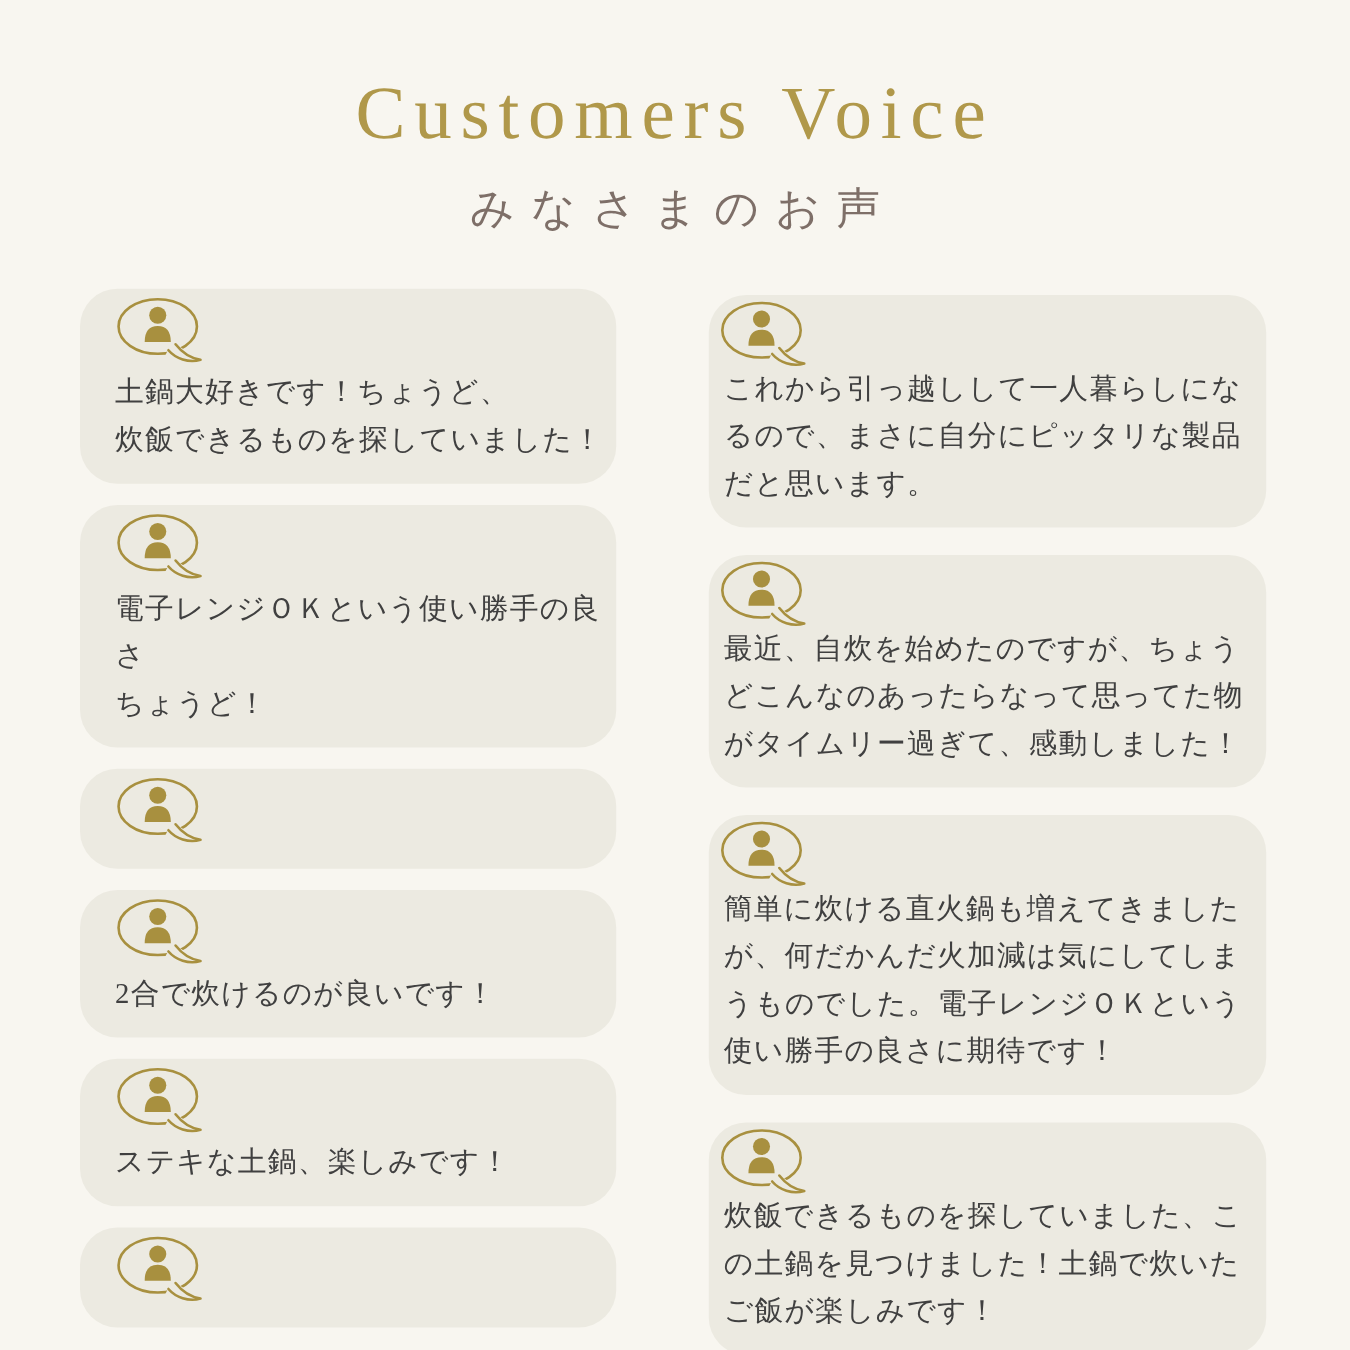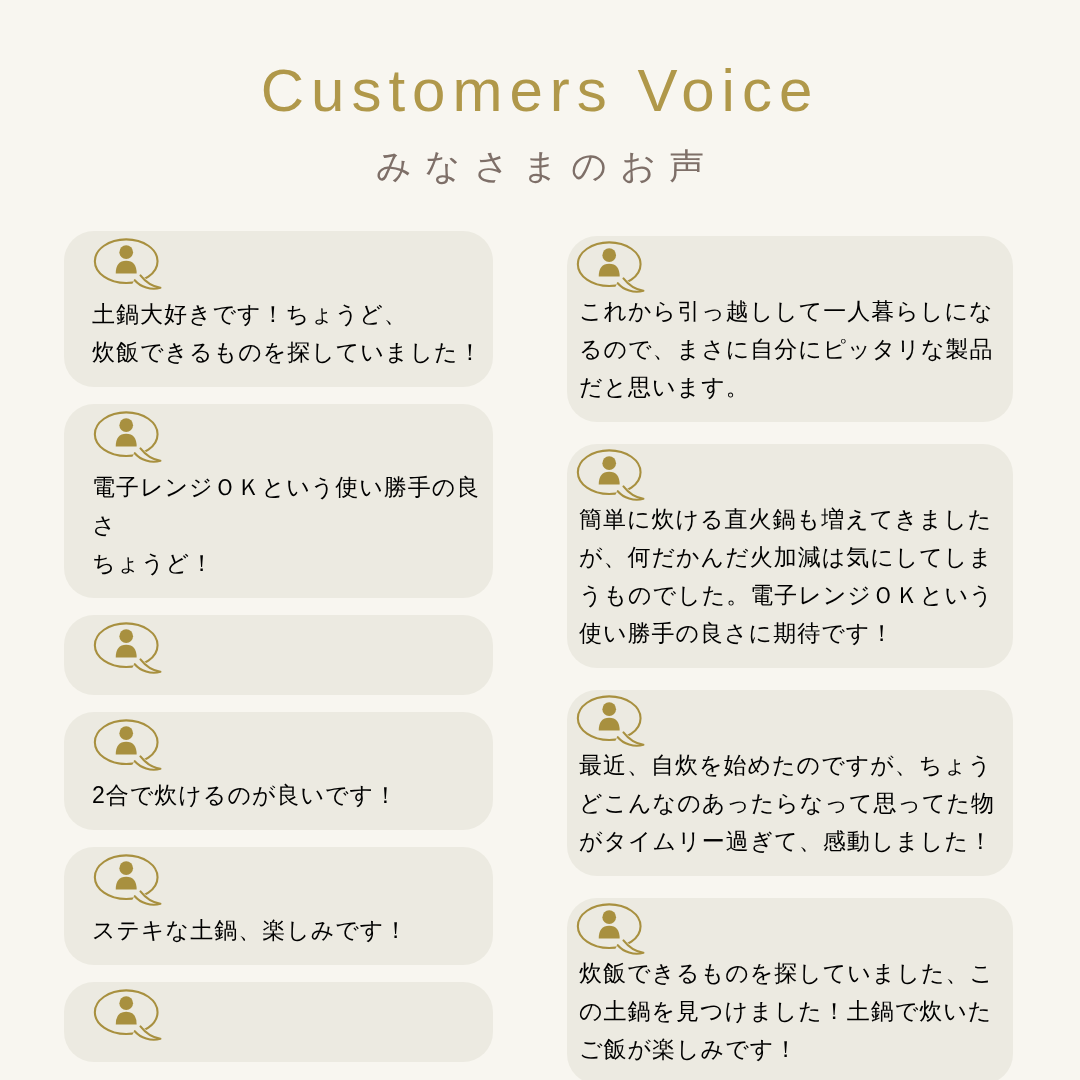--- a/index.html
+++ b/index.html
@@ -7,21 +7,21 @@
     padding: 0;
     background: #f8f6f0;
   }
   .canvas {
     position: relative;
     width: 1080px;
     height: 1080px;
     margin: 0 auto;
     background: #f8f6f0;
     overflow: hidden;
-    font-family: Liberation Sans, sans-serif;
+    font-family: Liberation Serif, serif;
   }
   .page-header {
     padding-top: 56px;
     text-align: center;
   }
   .page-title {
     margin: 0;
     font-size: 60px;
     font-weight: 400;
     letter-spacing: 7px;
@@ -67,21 +67,21 @@
   }
   .col-right .bicon {
     margin-left: -4px;
     margin-bottom: -4px;
   }
   .card-text {
     margin: 0;
     font-size: 23px;
     line-height: 38px;
     letter-spacing: 1px;
-    color: #000000;
+    color: #404040;
     white-space: pre-line;
   }
   .svg-defs { position: absolute; width: 0; height: 0; overflow: hidden; }
 </style>
 </head>
 <body>
 
 <svg class="svg-defs" aria-hidden="true">
   <defs>
     <g id="bubble-icon-def">
@@ -147,32 +147,32 @@
           <use href="#bubble-icon-def"></use>
         </svg>
       <p class="card-text">これから引っ越しして一人暮らしにな
 るので、まさに自分にピッタリな製品
 だと思います。</p>
     </div>
     <div class="card">
       <svg class="bicon" viewBox="0 0 80 58">
           <use href="#bubble-icon-def"></use>
         </svg>
-      <p class="card-text">簡単に炊ける直火鍋も増えてきました
-が、何だかんだ火加減は気にしてしま
-うものでした。電子レンジＯＫという
-使い勝手の良さに期待です！</p>
+      <p class="card-text">最近、自炊を始めたのですが、ちょう
+どこんなのあったらなって思ってた物
+がタイムリー過ぎて、感動しました！</p>
     </div>
     <div class="card">
       <svg class="bicon" viewBox="0 0 80 58">
           <use href="#bubble-icon-def"></use>
         </svg>
-      <p class="card-text">最近、自炊を始めたのですが、ちょう
-どこんなのあったらなって思ってた物
-がタイムリー過ぎて、感動しました！</p>
+      <p class="card-text">簡単に炊ける直火鍋も増えてきました
+が、何だかんだ火加減は気にしてしま
+うものでした。電子レンジＯＫという
+使い勝手の良さに期待です！</p>
     </div>
     <div class="card">
       <svg class="bicon" viewBox="0 0 80 58">
           <use href="#bubble-icon-def"></use>
         </svg>
       <p class="card-text">炊飯できるものを探していました、こ
 の土鍋を見つけました！土鍋で炊いた
 ご飯が楽しみです！</p>
     </div>
   </div>

